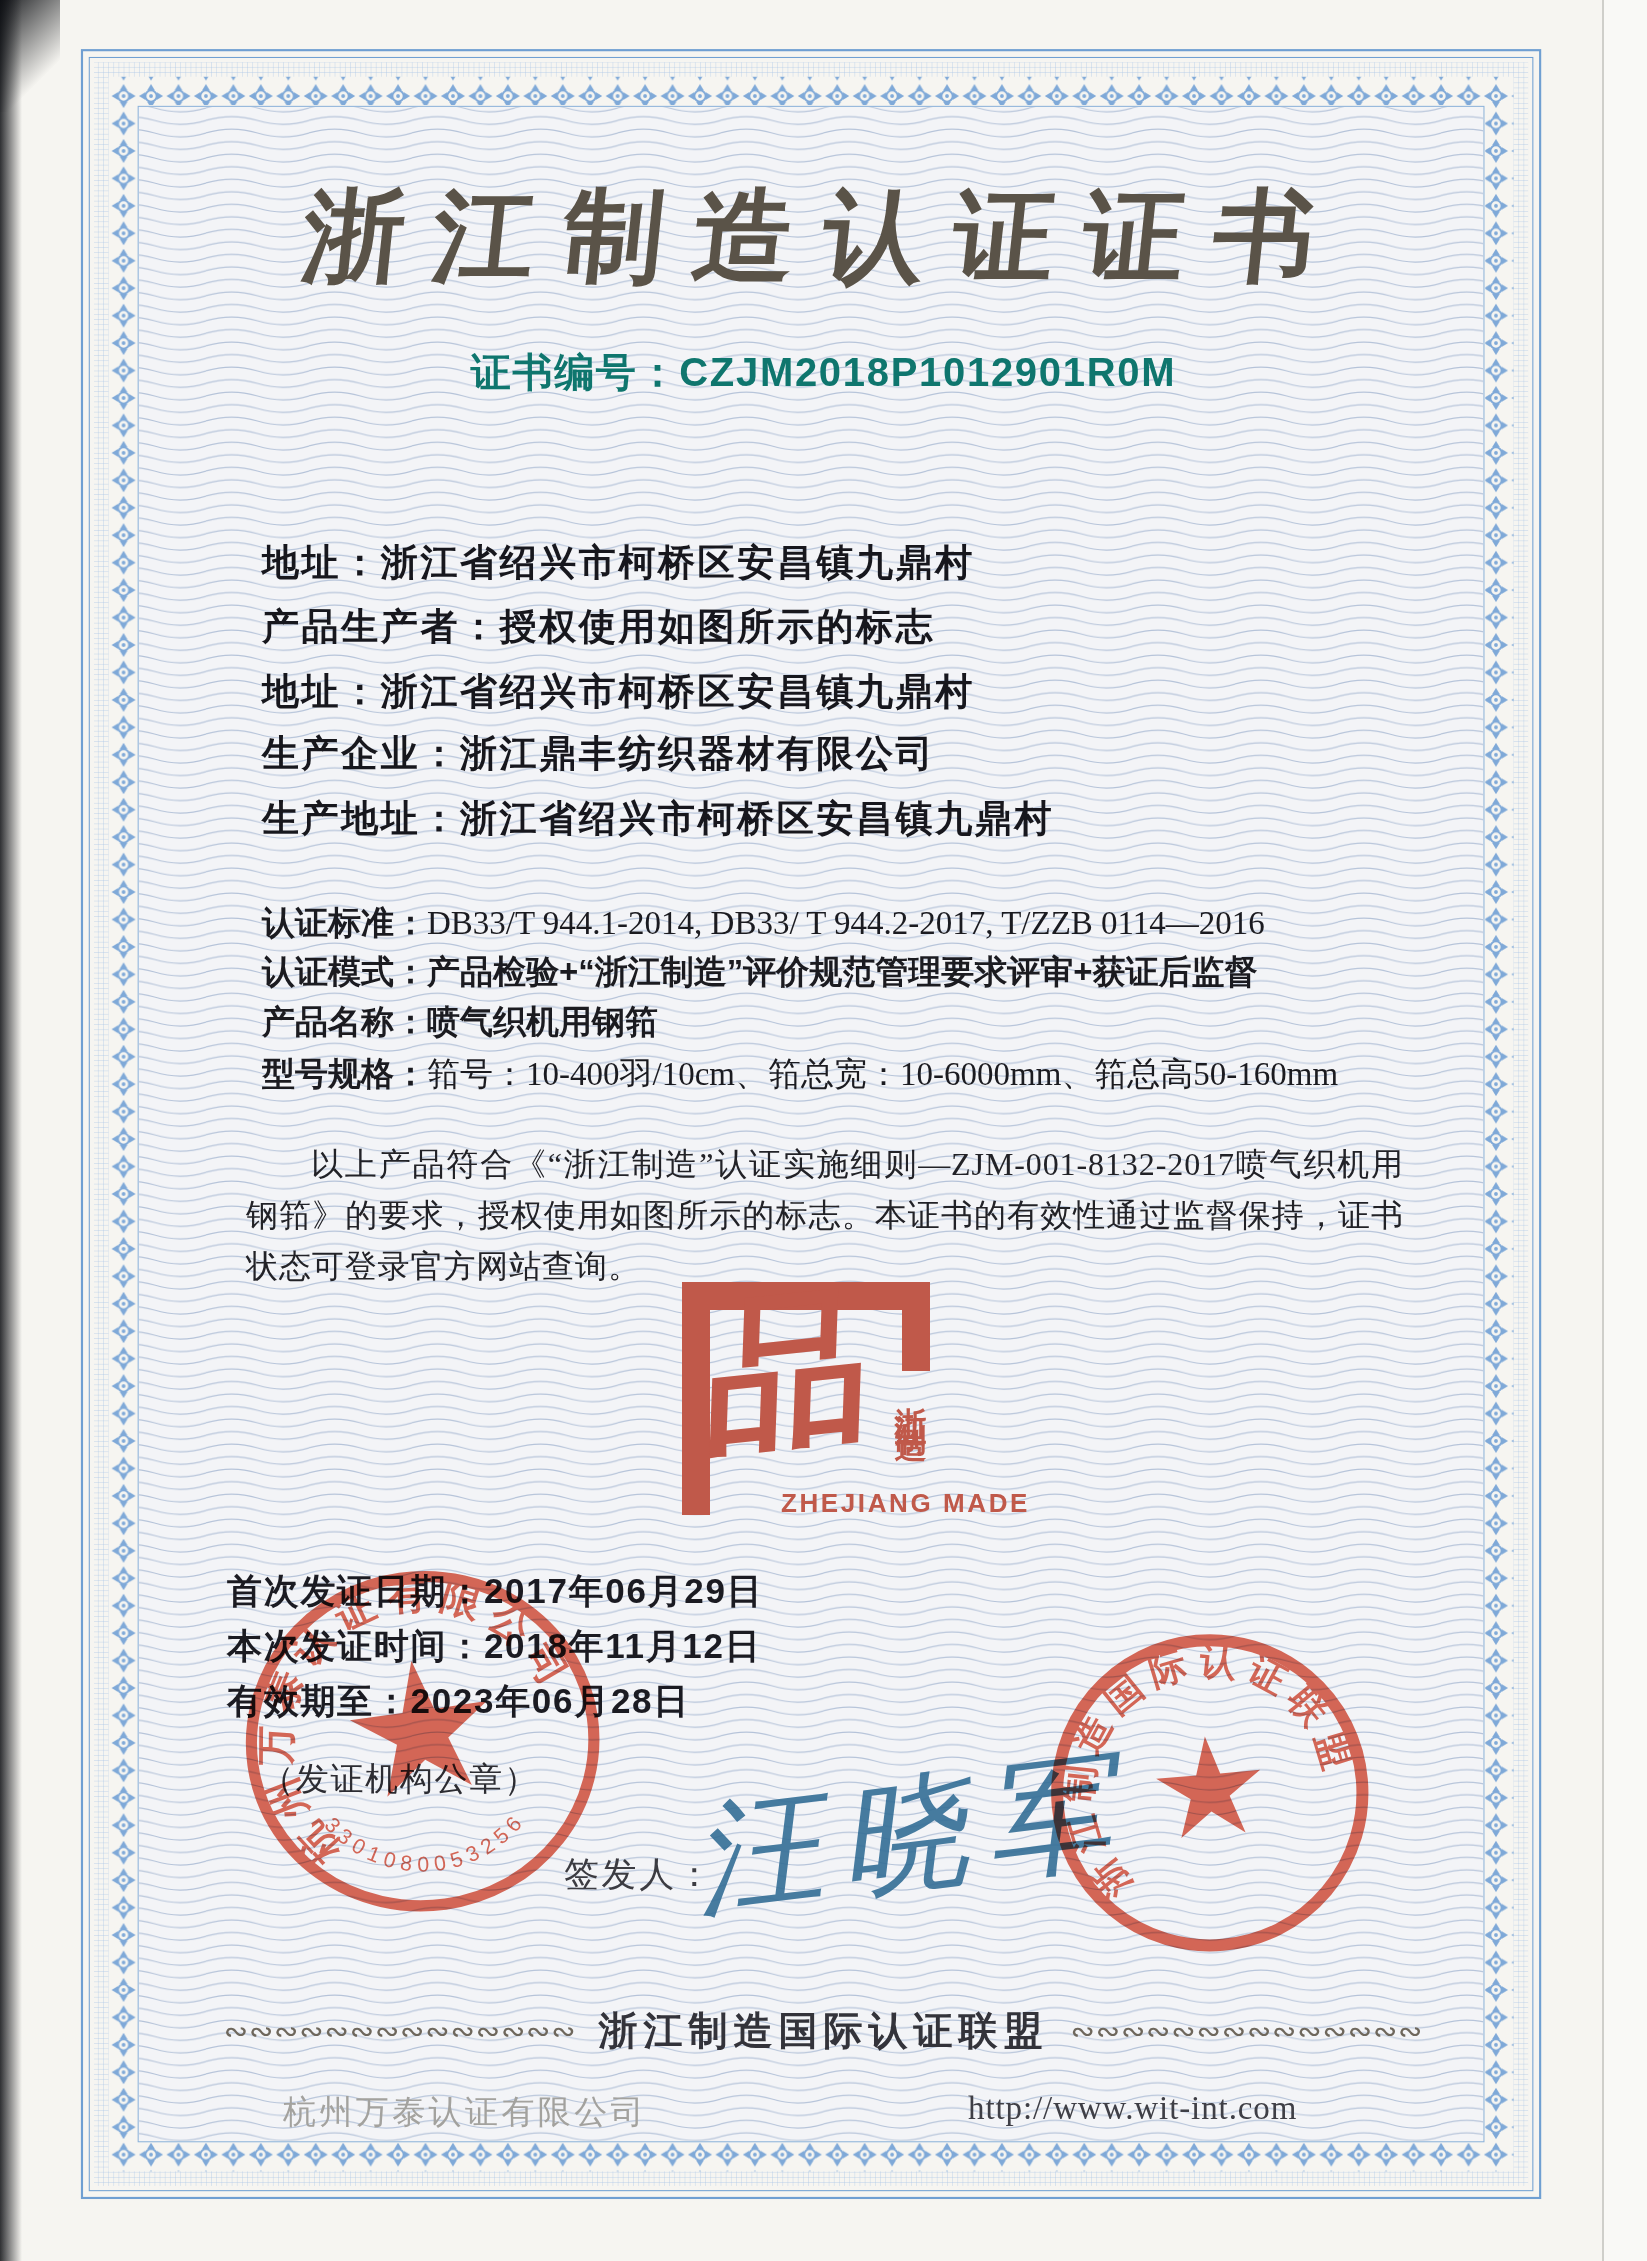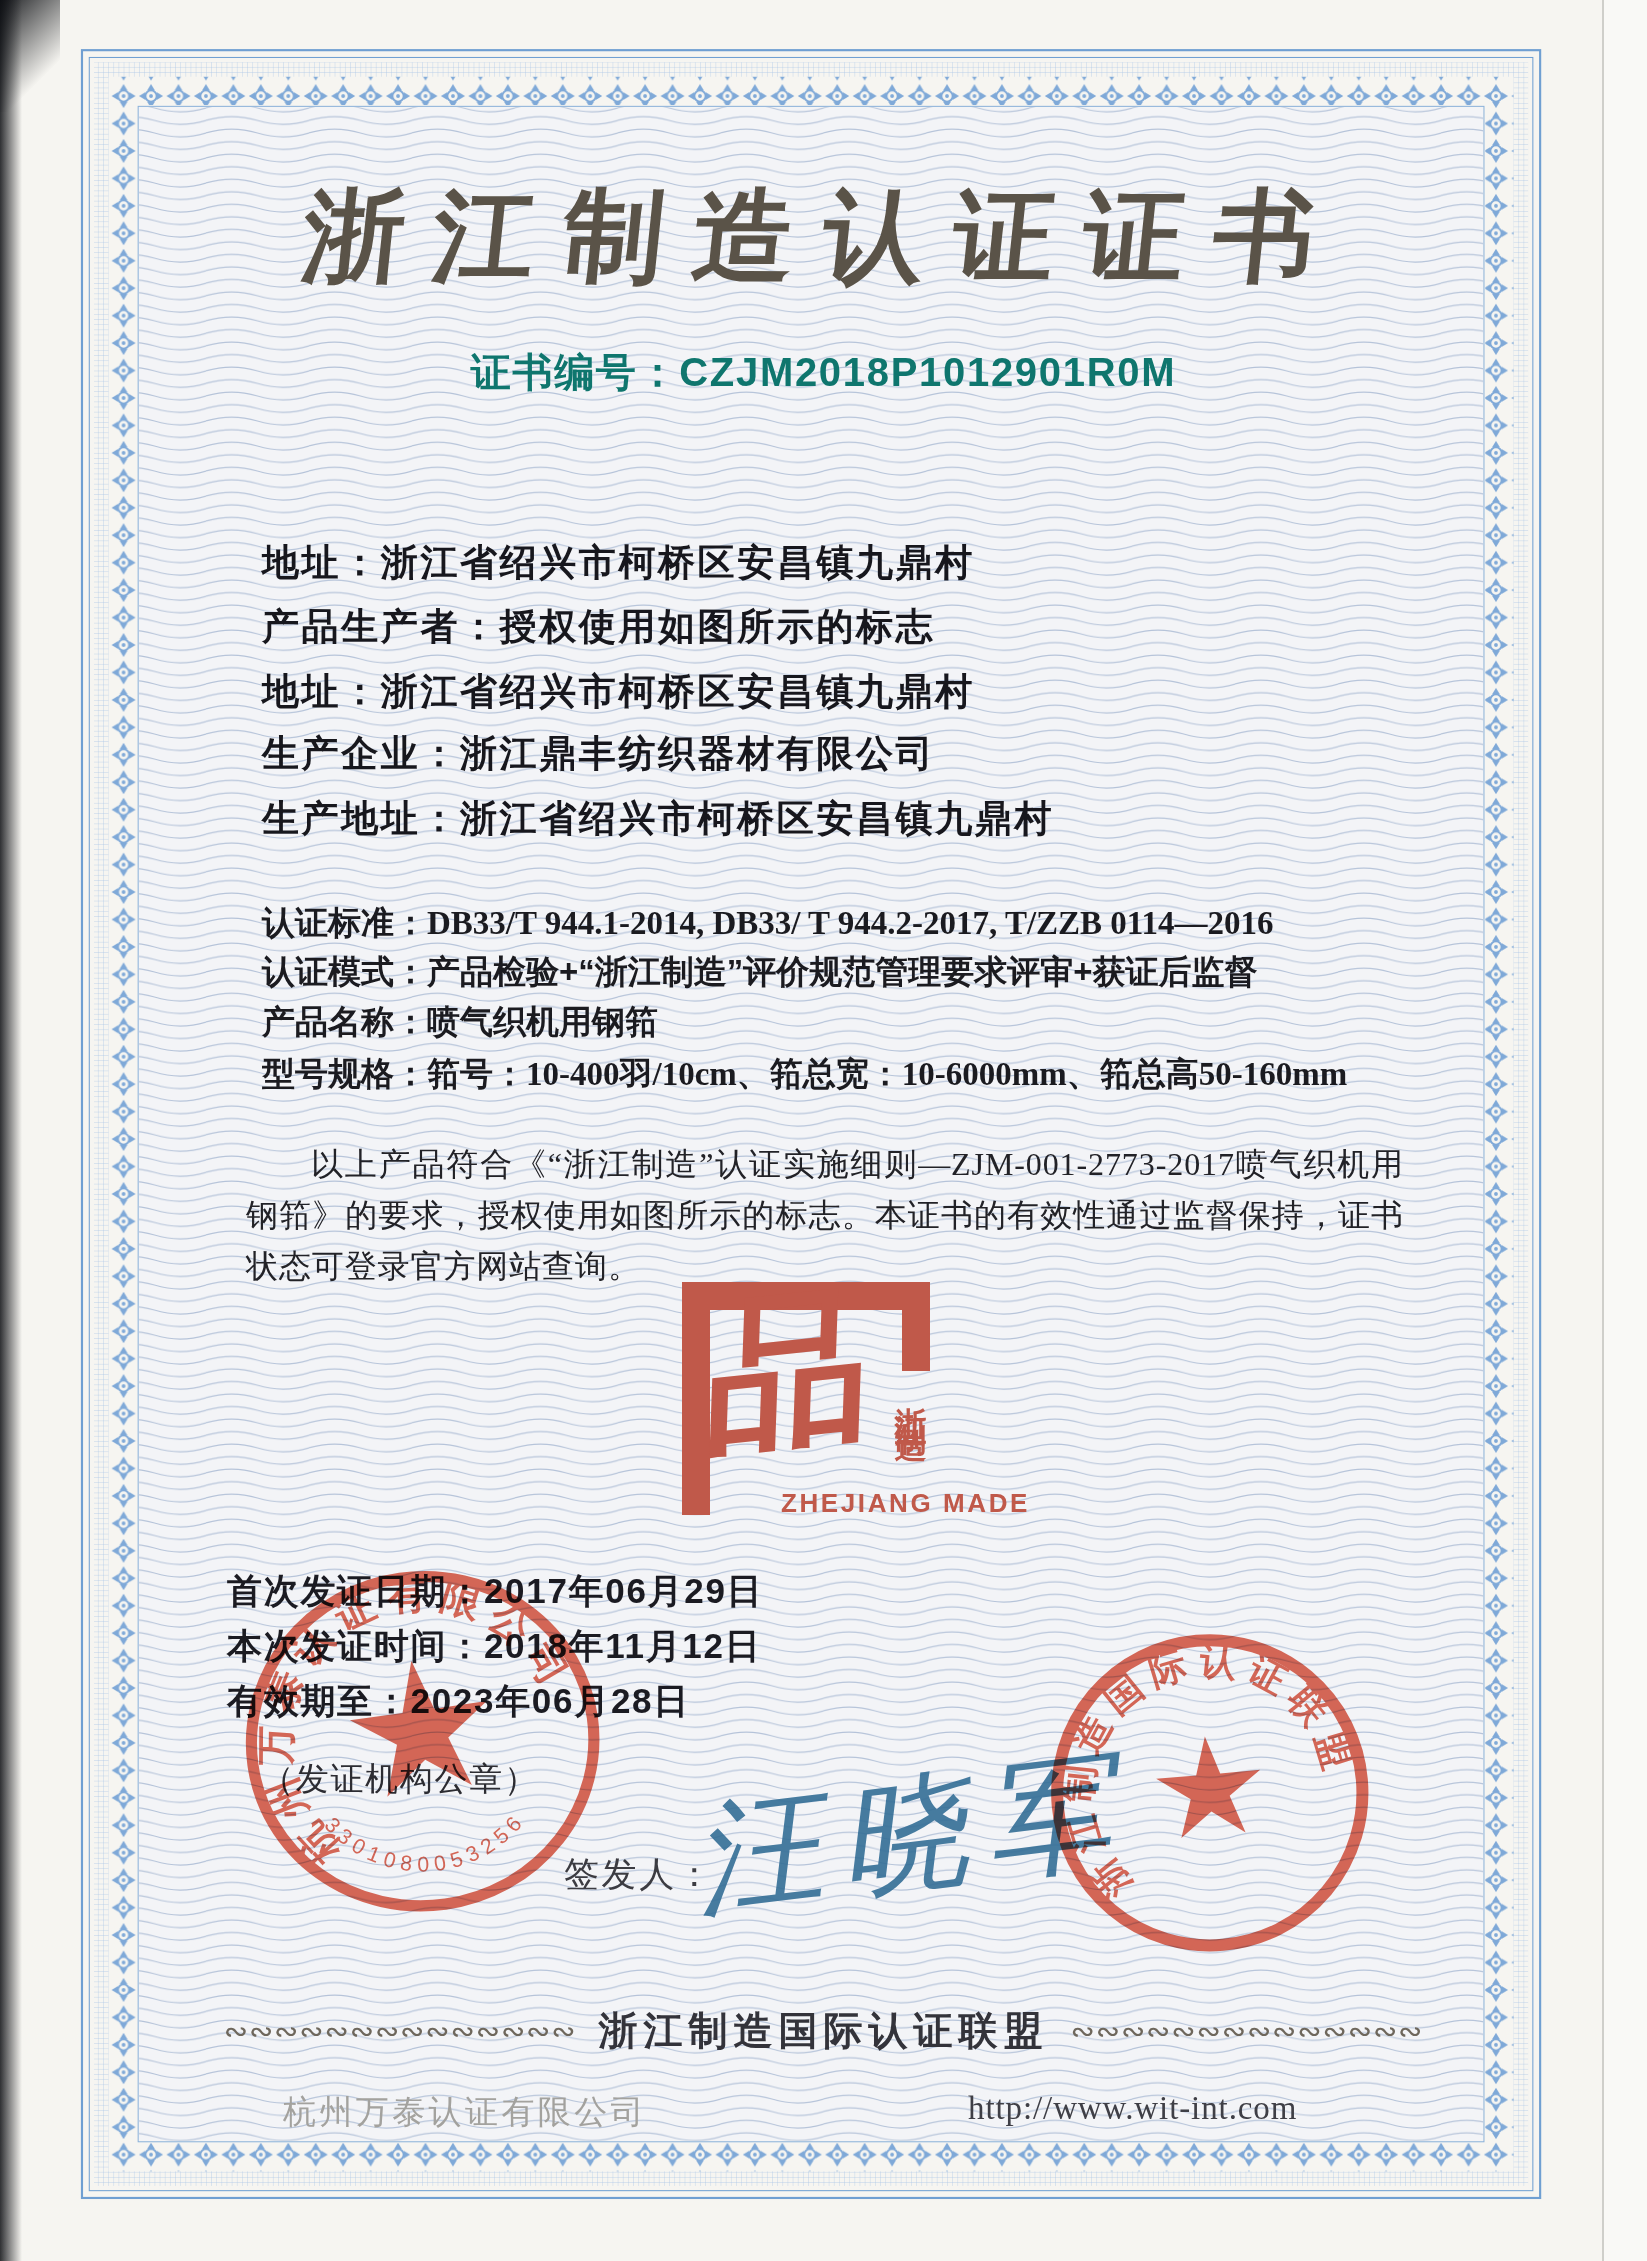--- a/index.html
+++ b/index.html
@@ -26,21 +26,21 @@
     color:#5a5348;transform:skewX(-6deg);white-space:nowrap;
   }
   .certno{
     left:0;top:345px;width:100%;text-align:center;
     font-size:40px;font-weight:700;color:#0f766e;letter-spacing:1.7px;white-space:nowrap;
   }
   .info-line{left:262px;font-size:37px;font-weight:700;color:#17171d;
     letter-spacing:2.6px;white-space:nowrap;}
   .spec-line{left:262px;font-size:33px;color:#1b1b20;white-space:nowrap;}
   .spec-line .lbl{font-weight:700;font-family:"Liberation Sans",sans-serif;}
-  .spec-line .val-serif{font-family:"Liberation Serif",serif;font-weight:700;}
+  .spec-line .val-serif{font-family:"Liberation Serif",serif;font-weight:400;}
   .spec-line .val-sans{font-weight:700;}
   .statement{
     left:246px;top:1139px;width:1158px;
     font-family:"Liberation Serif",serif;font-size:32px;line-height:51px;
     color:#222227;text-align:justify;text-indent:65px;letter-spacing:0.9px;
   }
   
   .logo{left:682px;top:1282px;width:300px;height:262px;color:#c0594a;}
   .logo .bar{position:absolute;background:#c0594a;}
   .logo .mark{position:absolute;left:24px;top:5.1px;
@@ -105,21 +105,21 @@
   <div class="abs info-line" style="top:602px">产品生产者：授权使用如图所示的标志</div>
   <div class="abs info-line" style="top:667px">地址：浙江省绍兴市柯桥区安昌镇九鼎村</div>
   <div class="abs info-line" style="top:729px">生产企业：浙江鼎丰纺织器材有限公司</div>
   <div class="abs info-line" style="top:794px">生产地址：浙江省绍兴市柯桥区安昌镇九鼎村</div>
 
   <div class="abs spec-line" style="top:901px"><span class="lbl">认证标准：</span><span class="val-serif">DB33/T 944.1-2014, DB33/ T 944.2-2017, T/ZZB 0114—2016</span></div>
   <div class="abs spec-line" style="top:950px"><span class="lbl">认证模式：</span><span class="val-sans">产品检验+“浙江制造”评价规范管理要求评审+获证后监督</span></div>
   <div class="abs spec-line" style="top:1000px"><span class="lbl">产品名称：</span><span class="val-sans">喷气织机用钢筘</span></div>
   <div class="abs spec-line" style="top:1052px"><span class="lbl">型号规格：</span><span class="val-serif">筘号：10-400羽/10cm、筘总宽：10-6000mm、筘总高50-160mm</span></div>
 
-  <div class="abs statement">以上产品符合《“浙江制造”认证实施细则—ZJM-001-2773-2017喷气织机用钢筘》的要求，授权使用如图所示的标志。本证书的有效性通过监督保持，证书状态可登录官方网站查询。</div>
+  <div class="abs statement">以上产品符合《“浙江制造”认证实施细则—ZJM-001-8132-2017喷气织机用钢筘》的要求，授权使用如图所示的标志。本证书的有效性通过监督保持，证书状态可登录官方网站查询。</div>
 
   <div class="abs logo">
     <div class="bar" style="left:0;top:0;width:247px;height:27.5px"></div>
     <div class="bar" style="left:220px;top:0;width:27.5px;height:89px"></div>
     <div class="bar" style="left:0;top:0;width:27.5px;height:233px"></div>
     <div class="mark">品</div>
     <div class="side">浙江制造</div>
     <div class="bottom">ZHEJIANG MADE</div>
   </div>
 

